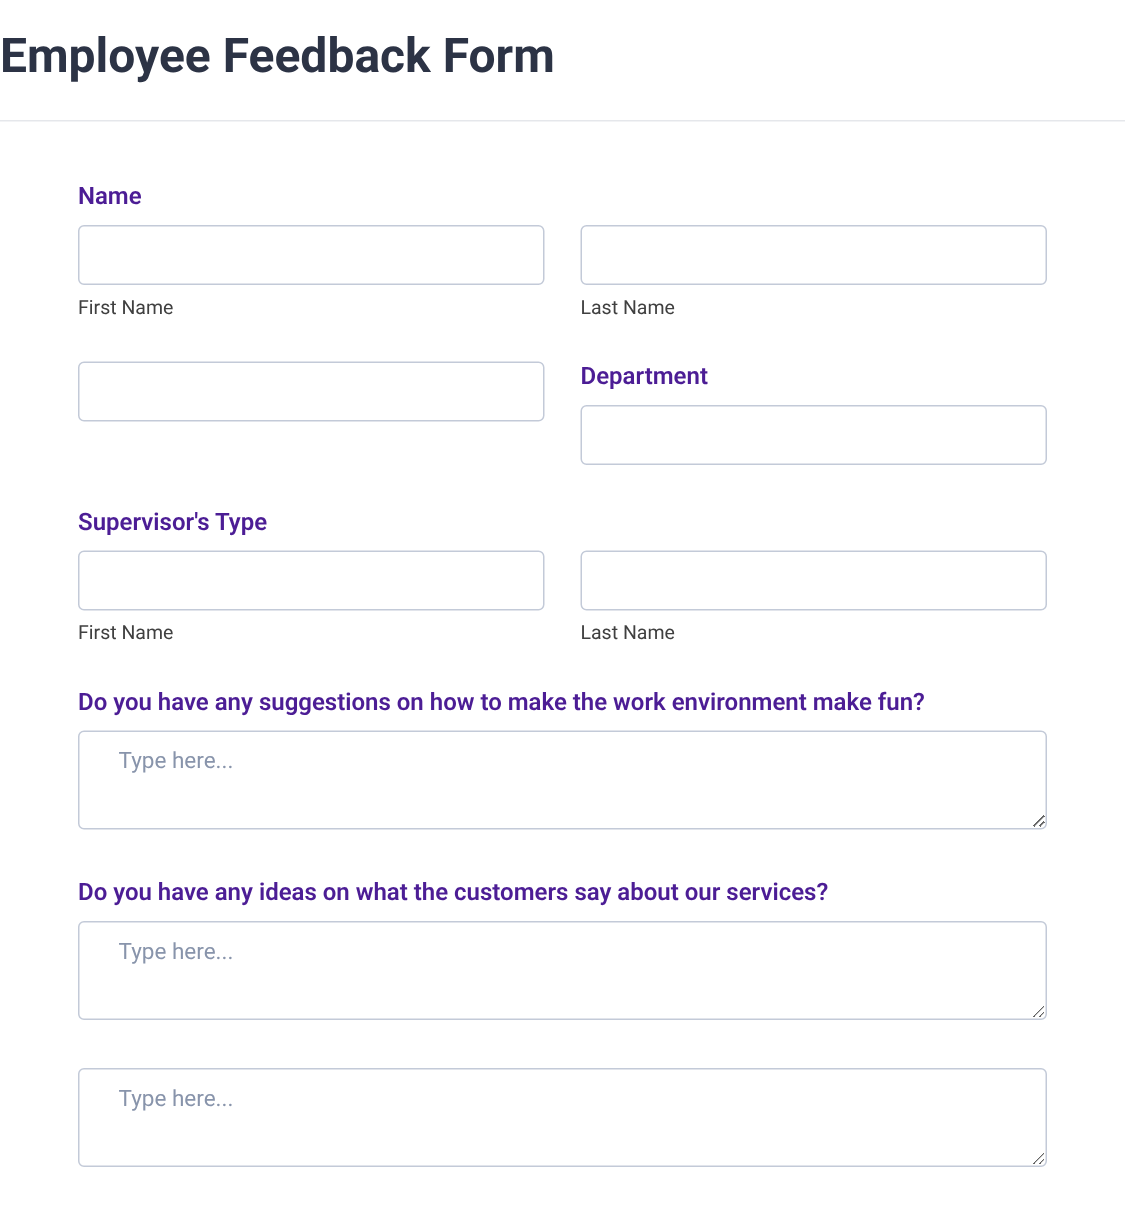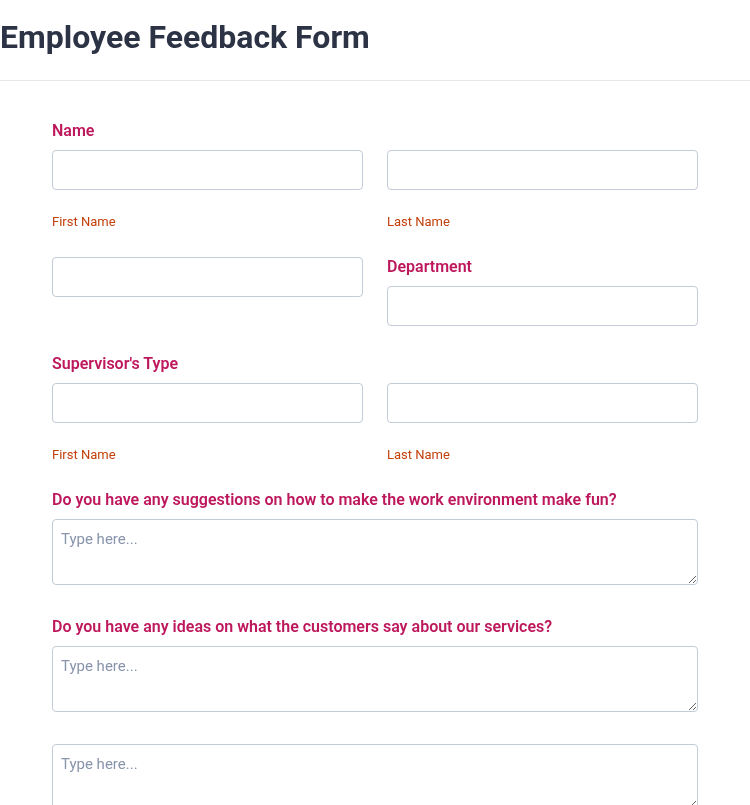--- a/index.html
+++ b/index.html
@@ -26,21 +26,21 @@
     .form-container {
       padding: 40px 52px 20px 52px;
     }
     .field-group {
       margin-bottom: 28px;
     }
     .field-label {
       display: block;
       font-size: 16px;
       font-weight: 600;
-      color: #be185d;
+      color: #4c1d95;
       margin-bottom: 10px;
     }
     .row {
       display: flex;
       gap: 24px;
     }
     .col {
       flex: 1;
     }
     .text-input {
@@ -48,33 +48,33 @@
       height: 40px;
       border: 1px solid #c3cad8;
       border-radius: 4px;
       padding: 8px 10px;
       font-size: 15px;
       background: #ffffff;
       color: #2c3345;
     }
     .sublabel {
       font-size: 13px;
-      color: #c2410c;
-      margin-top: 24px;
+      color: #404040;
+      margin-top: 8px;
       display: block;
     }
     .col-with-label .field-label {
       margin-bottom: 10px;
     }
     textarea.text-area {
       width: 100%;
       min-height: 66px;
       border: 1px solid #c3cad8;
       border-radius: 4px;
-      padding: 10px 8px;
+      padding: 10px 26px;
       font-size: 15px;
       font-family: inherit;
       background: #ffffff;
       color: #ec4899;
       resize: vertical;
     }
     textarea.text-area::placeholder {
       color: #8894ab;
     }
   </style>

